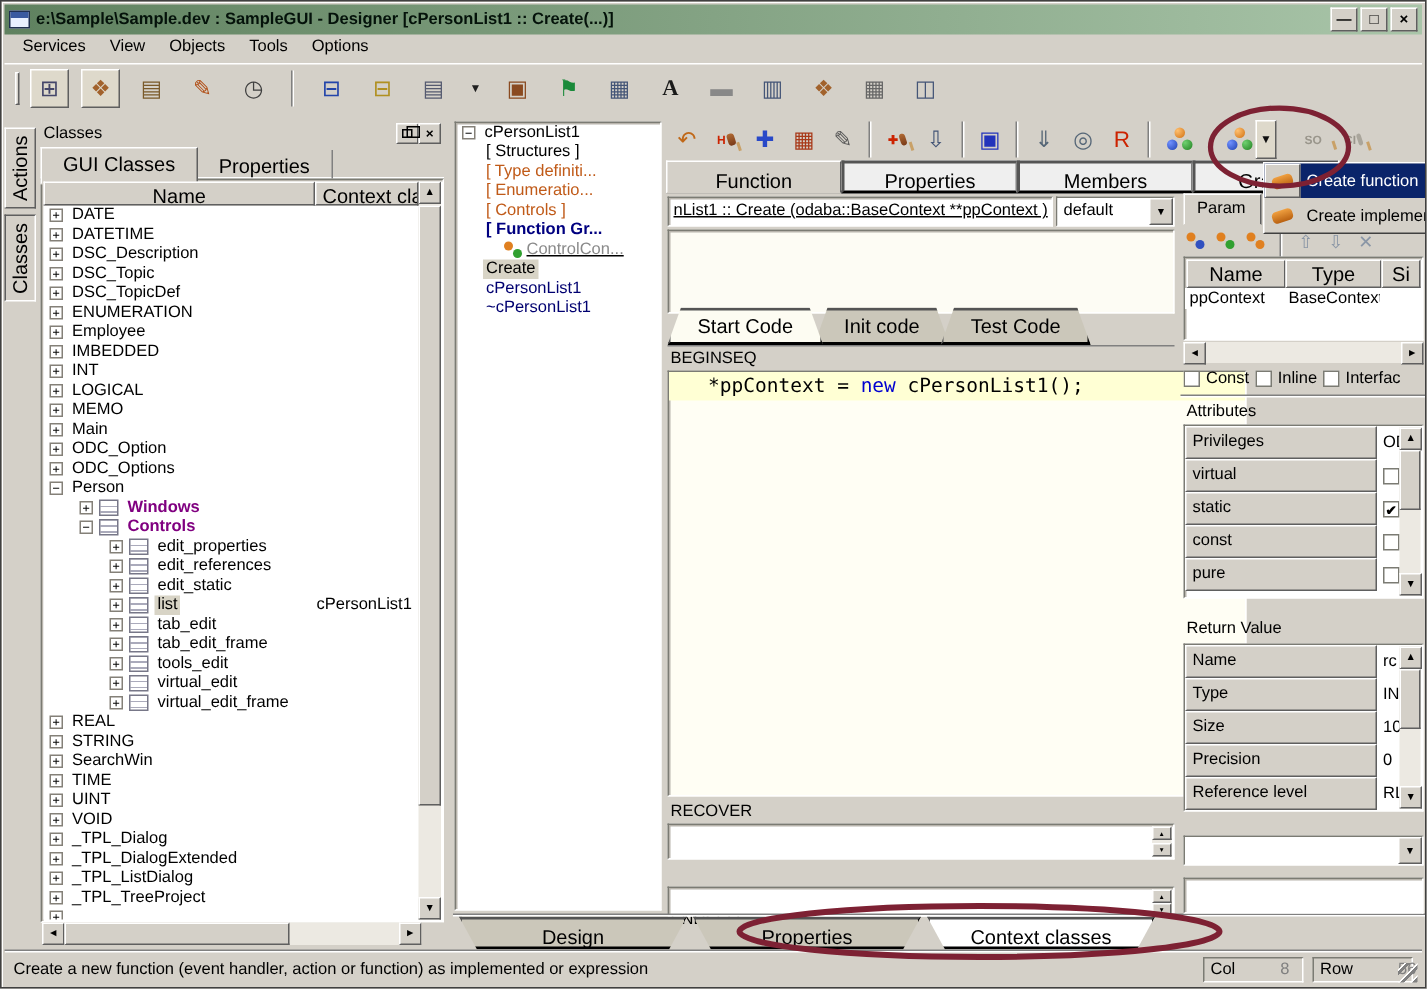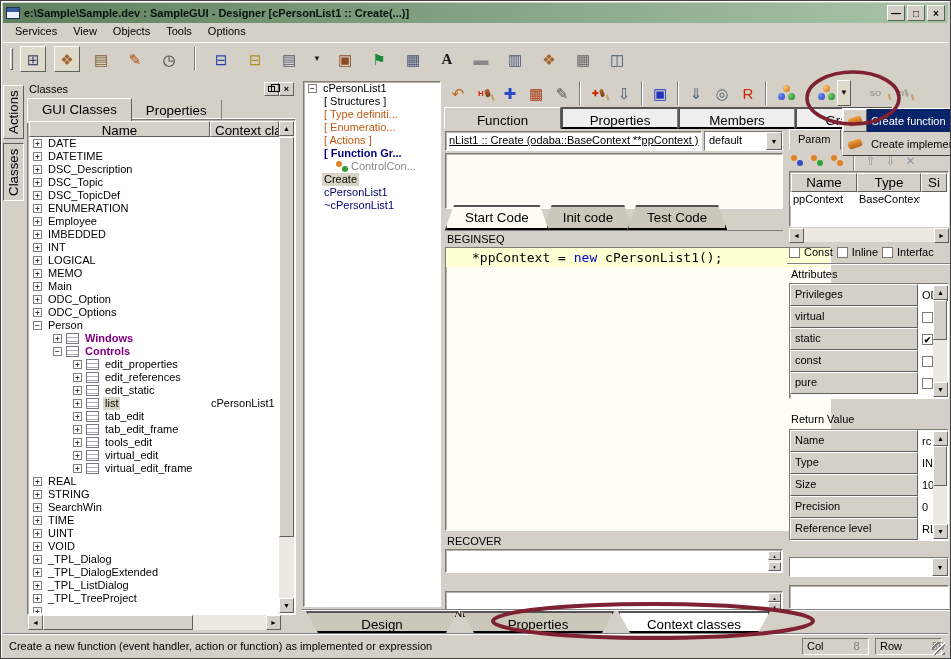--- a/index.html
+++ b/index.html
@@ -458,26 +458,26 @@
       <div class="trow" style="padding-left: 18px;">
         <span class="tlabel ">[ Structures ]</span>
       </div>
       <div class="trow" style="padding-left: 18px;">
         <span class="tlabel orange">[ Type definiti...</span>
       </div>
       <div class="trow" style="padding-left: 18px;">
         <span class="tlabel orange">[ Enumeratio...</span>
       </div>
       <div class="trow" style="padding-left: 18px;">
-        <span class="tlabel orange">[ Actions ]</span>
+        <span class="tlabel orange">[ Controls ]</span>
       </div>
       <div class="trow" style="padding-left: 18px;">
         <span class="tlabel groupnavy">[ Function Gr...</span>
       </div>
-      <div class="trow" style="padding-left: 32px;">
+      <div class="trow" style="padding-left: 32px; text-decoration: underline;">
         <span class="balls2">
           <i class="b1"></i>
           <i class="b2" style="background: rgb(48, 160, 48);"></i>
         </span>
         <span class="tlabel gray">ControlCon...</span>
       </div>
       <div class="trow" style="padding-left: 18px;">
         <span class="tlabel  hl">Create</span>
       </div>
       <div class="trow" style="padding-left: 18px;">

